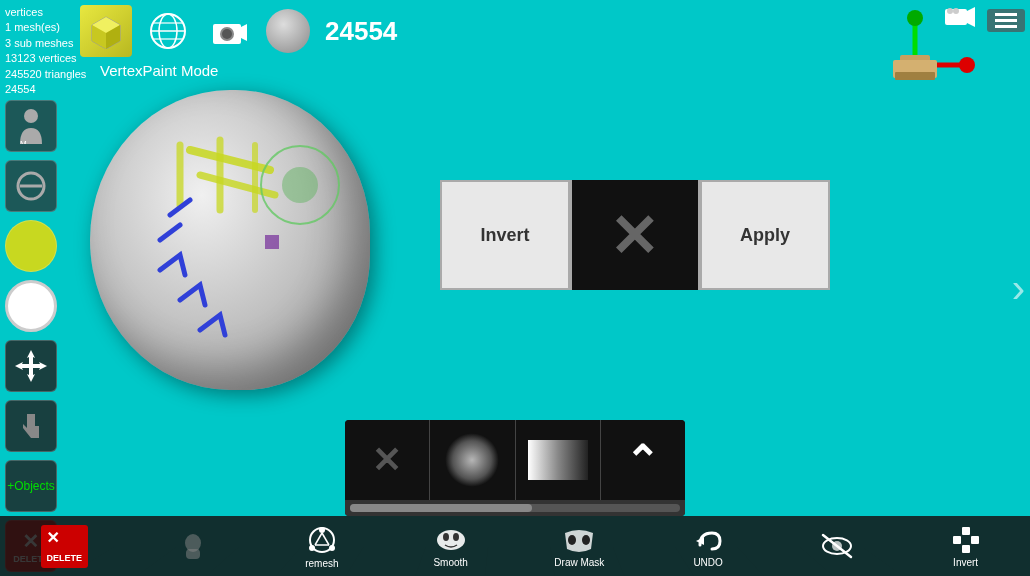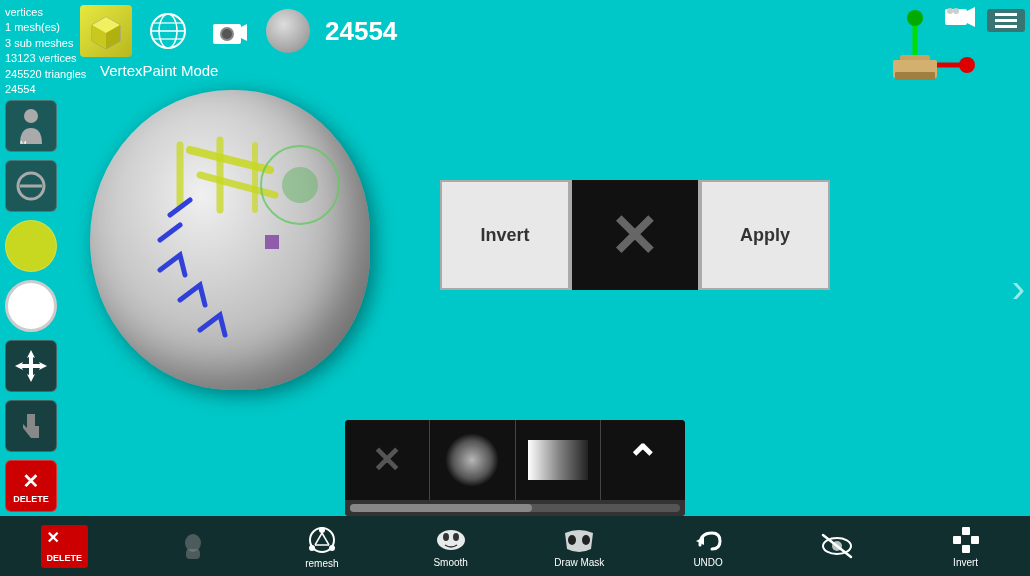--- a/index.html
+++ b/index.html
@@ -475,20 +475,23 @@
       <rect x="8" y="16" width="20" height="4" fill="white"></rect>
     </svg>
   </div>
 
   <div class="tool-btn" style="background:rgba(30,30,30,0.8)">
     <svg width="32" height="32" viewBox="0 0 32 32">
       <path d="M12,4 L12,18 L8,14 L8,18 L16,28 L24,28 L24,16 L20,16 L20,4 Z" fill="#888"></path>
     </svg>
   </div>
 
+  <div class="tool-btn" style="background:rgba(30,30,30,0.8); font-size:12px; color:#0d0; padding:2px;">
+    +Objects
+  </div>
 
   <div class="tool-btn" style="background:#cc0000; color:white; font-weight:bold; font-size:10px; flex-direction:column; gap:1px;">
     <span style="font-size:20px; font-weight:bold; color:white;">✕</span>
     <span style="font-size:9px; color:white;">DELETE</span>
   </div>
 </div>
 
 <div id="model-area">
   <div class="model-placeholder">
     <svg class="model-svg" viewBox="0 0 280 300">

